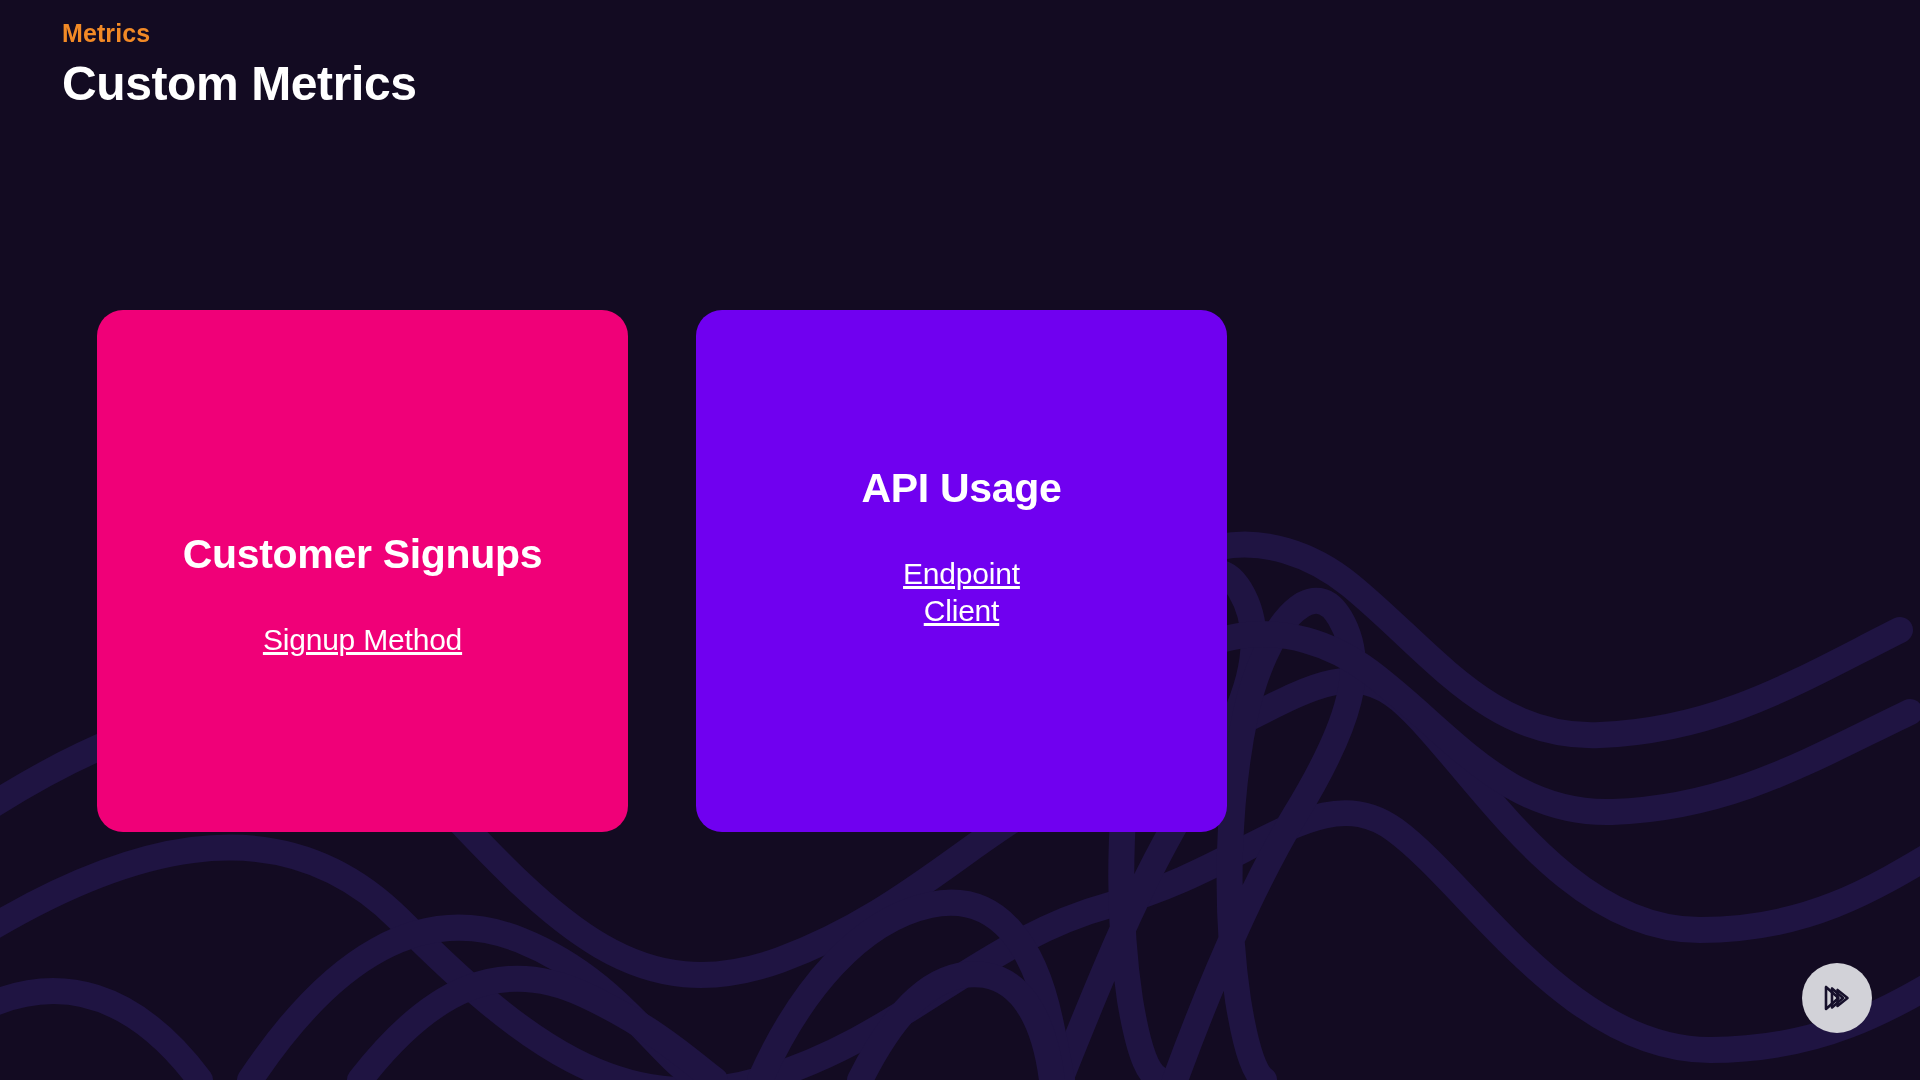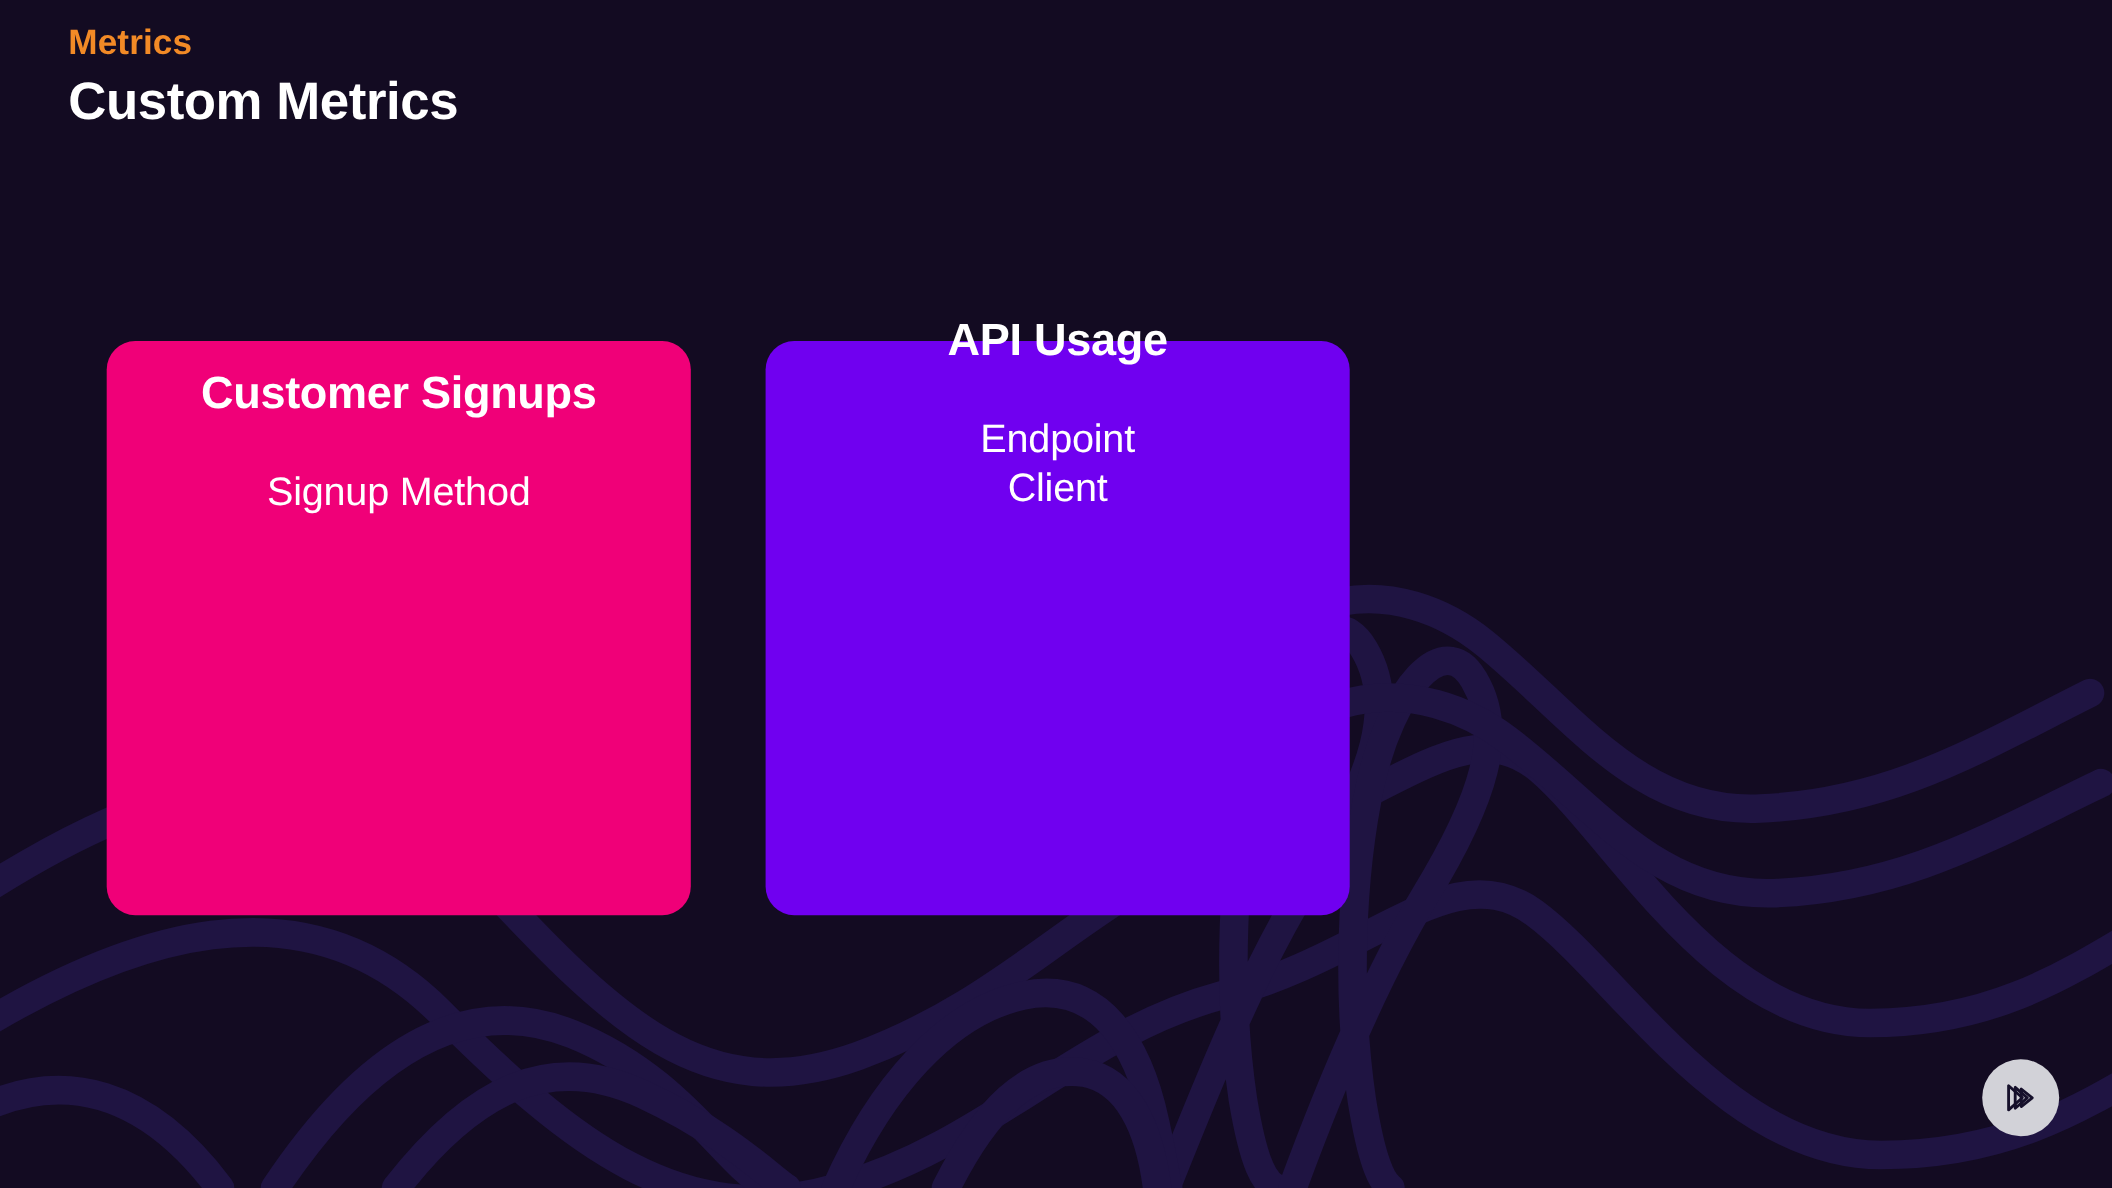--- a/index.html
+++ b/index.html
@@ -34,21 +34,21 @@
   }
 
   
   #header {
     position: absolute;
     left: 62px;
     top: 18px;
     z-index: 5;
   }
   #eyebrow {
-    font-size: 32px;
+    font-size: 25px;
     font-weight: bold;
     letter-spacing: 0.1px;
     line-height: 1.25;
     margin: 0 0 6px 0;
   }
   #page-title {
     font-size: 48px;
     font-weight: bold;
     color: #FFFFFF;
     letter-spacing: -0.4px;
@@ -66,40 +66,42 @@
     gap: 68px;
     z-index: 4;
   }
   .metric-card {
     width: 531px;
     height: 522px;
     border-radius: 26px;
     display: flex;
     flex-direction: column;
     align-items: center;
+    justify-content: center;
     box-sizing: border-box;
     padding: 0 26px;
     text-align: center;
   }
   .card-title {
     font-size: 41px;
     font-weight: bold;
     color: #FFFFFF;
     letter-spacing: -0.3px;
     line-height: 1.15;
     margin: 0;
   }
   .card-subtitle {
-    font-size: 36px;
+    font-size: 30px;
     font-weight: 400;
     color: #FFFFFF;
     letter-spacing: -0.2px;
     line-height: 1.22;
     margin: 44px 0 0 0;
     white-space: pre-line;
+    text-decoration: underline;
   }
   #card-signups {
     position: relative;
     top: 0;
   }
   #card-signups .card-inner,
   #card-api .card-inner {
     display: flex;
     flex-direction: column;
     align-items: center;

